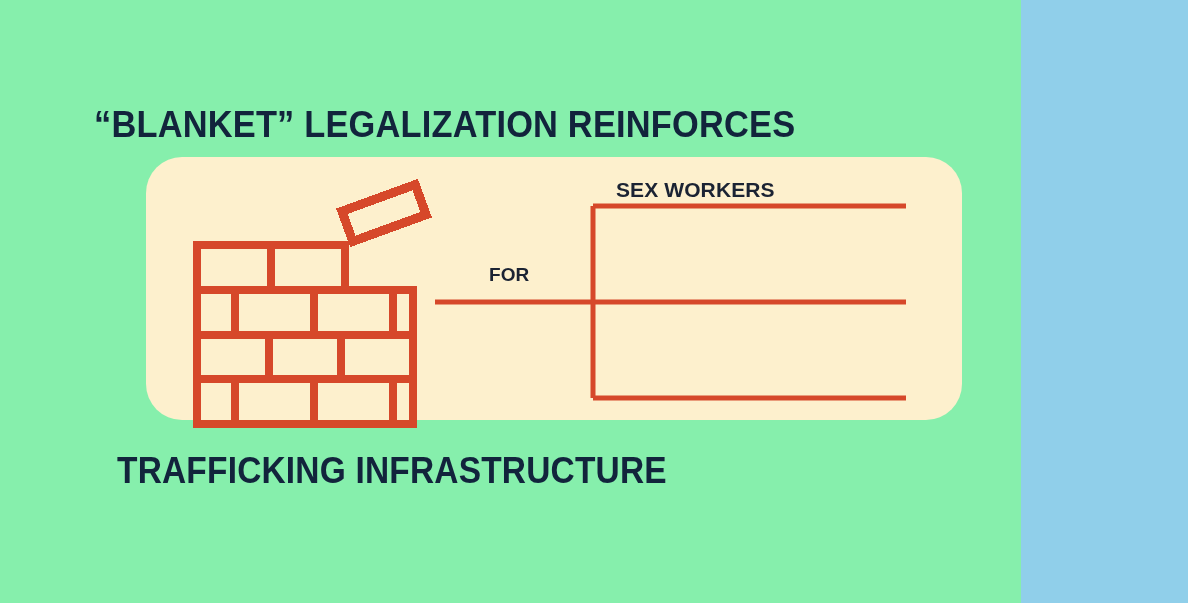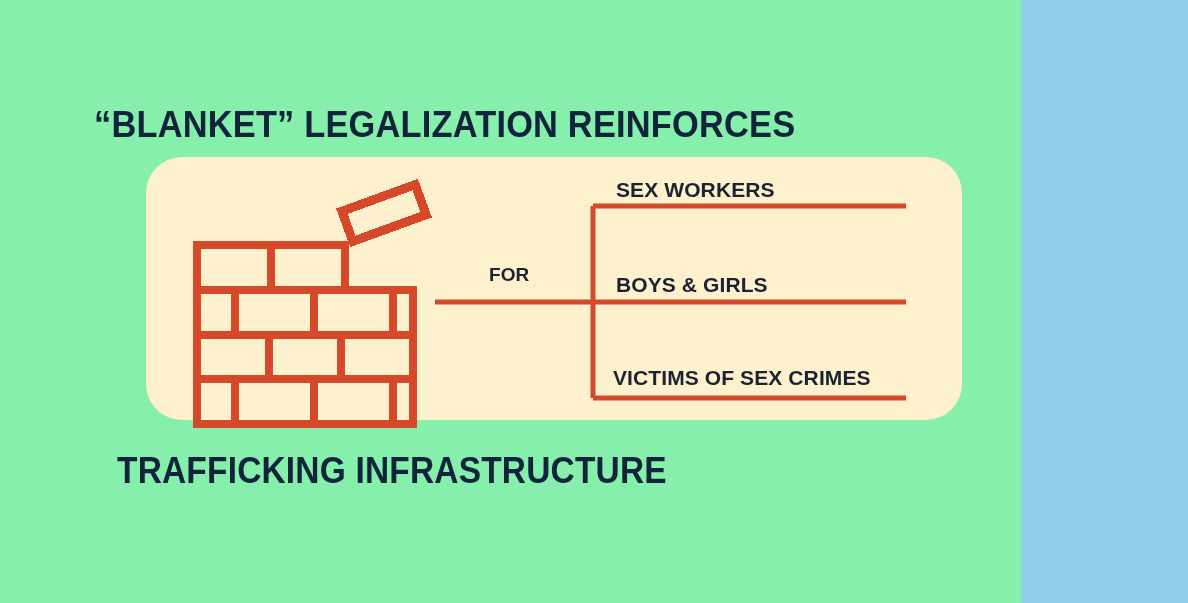--- a/index.html
+++ b/index.html
@@ -173,19 +173,17 @@
       <line x1="163" y1="122" x2="476" y2="122"></line>
 
       <line x1="163" y1="218" x2="476" y2="218"></line>
     </svg>
   </div>
 
   <div class="diagram-label" id="label-for">FOR</div>
 
   <div class="diagram-label" id="label-sex-workers">SEX WORKERS</div>
 
-  <div class="diagram-label" id="label-boys-girls">BOYS &amp; GIRLS</div>
 
-  <div class="diagram-label" id="label-victims">VICTIMS OF SEX CRIMES</div>
 
   <div class="heading" id="title-bottom">TRAFFICKING INFRASTRUCTURE</div>
 
 </div>
 
 </body></html>

